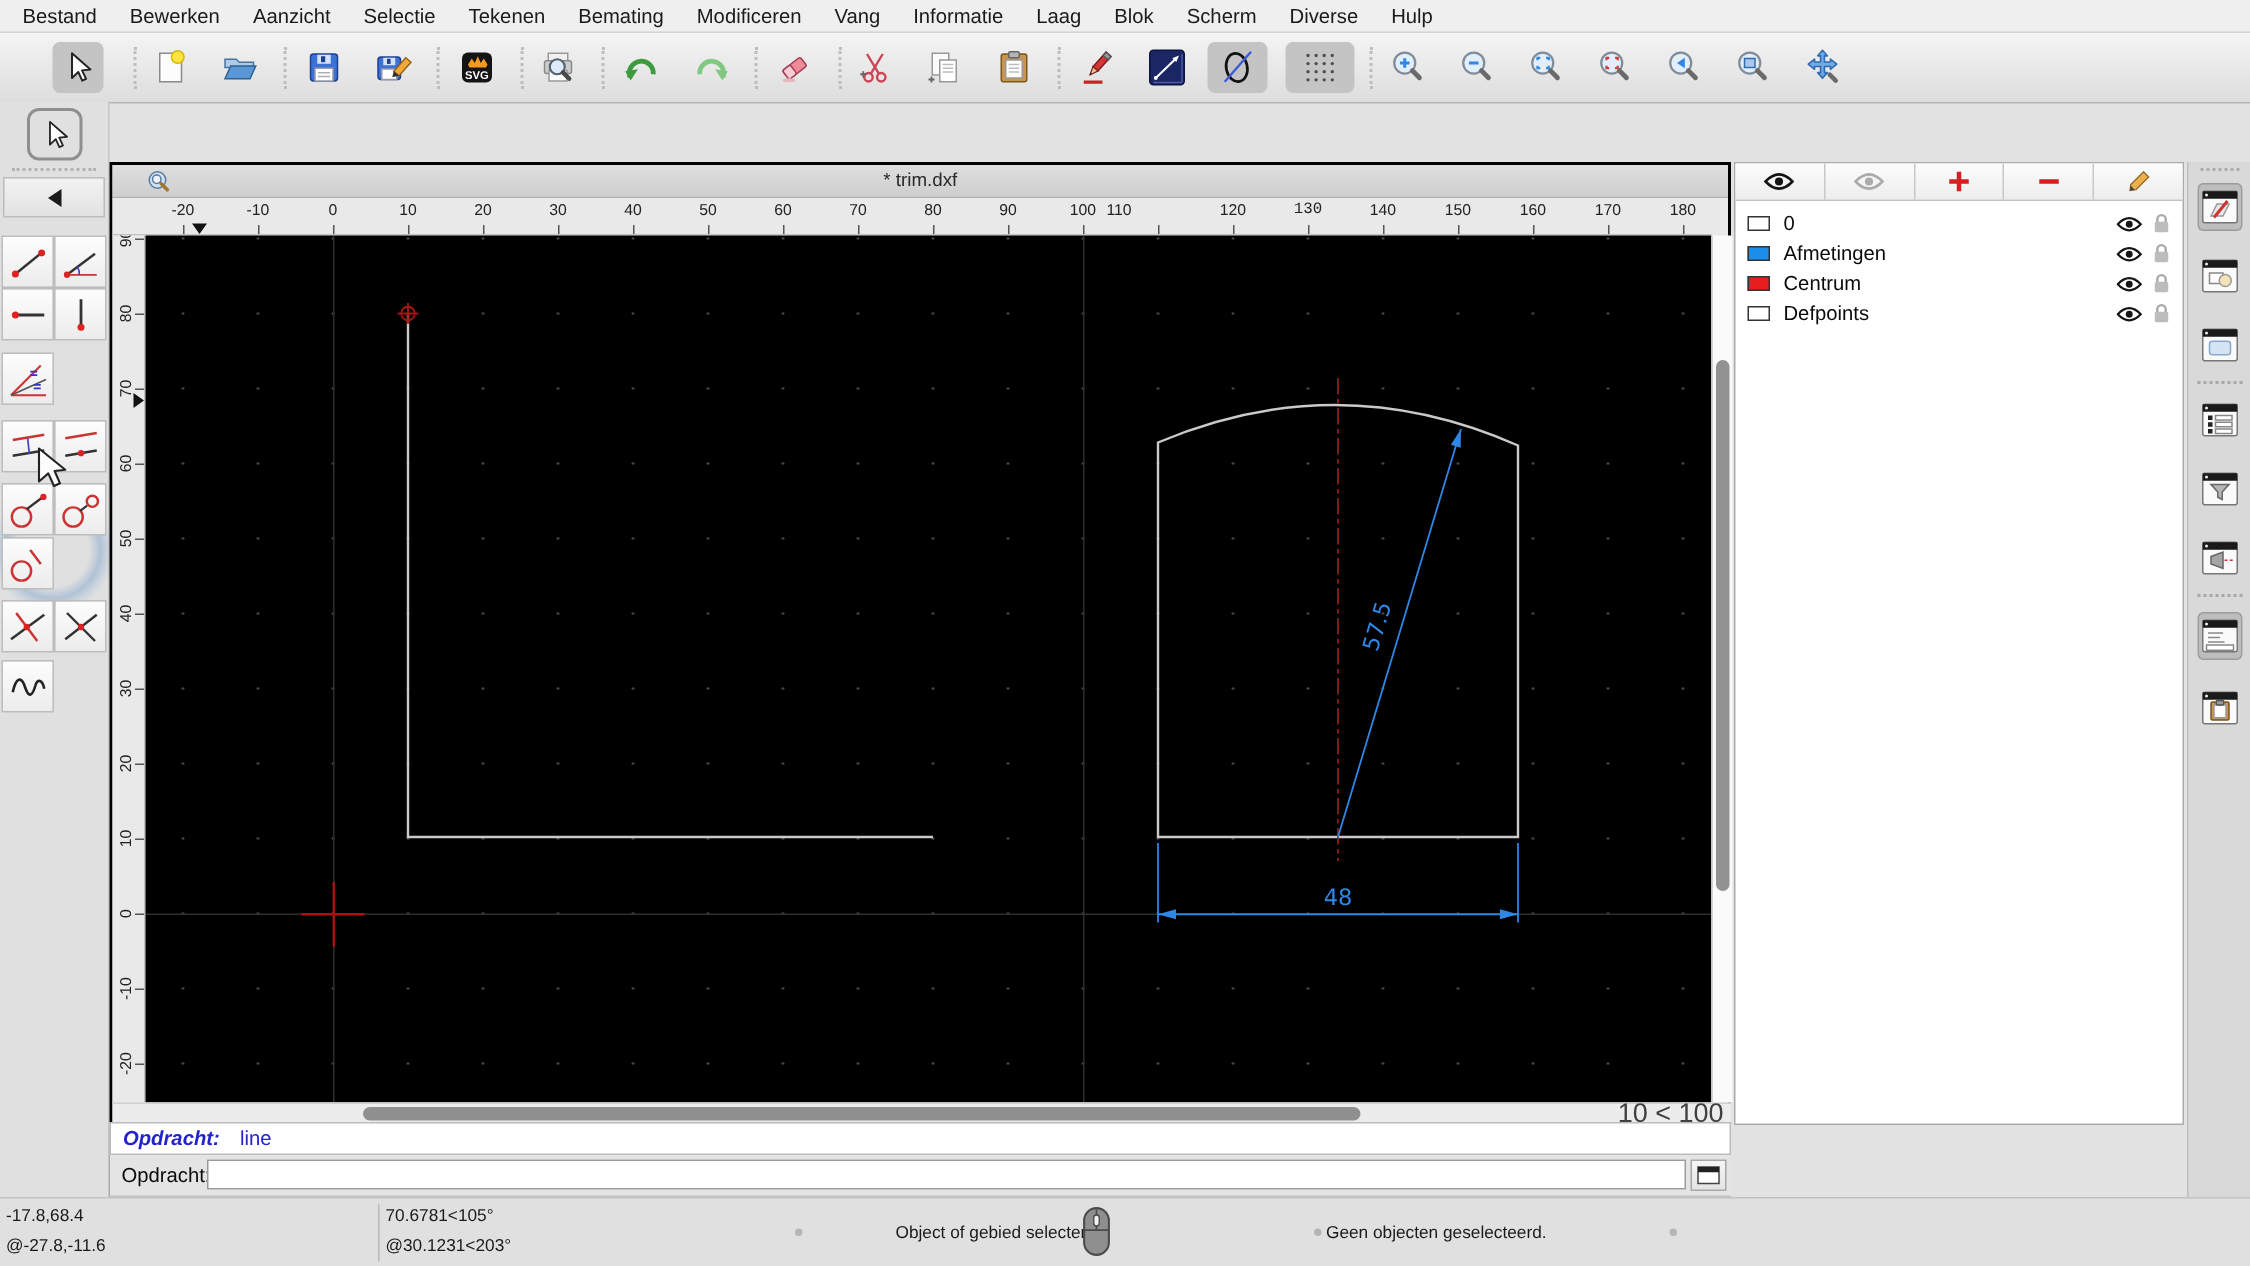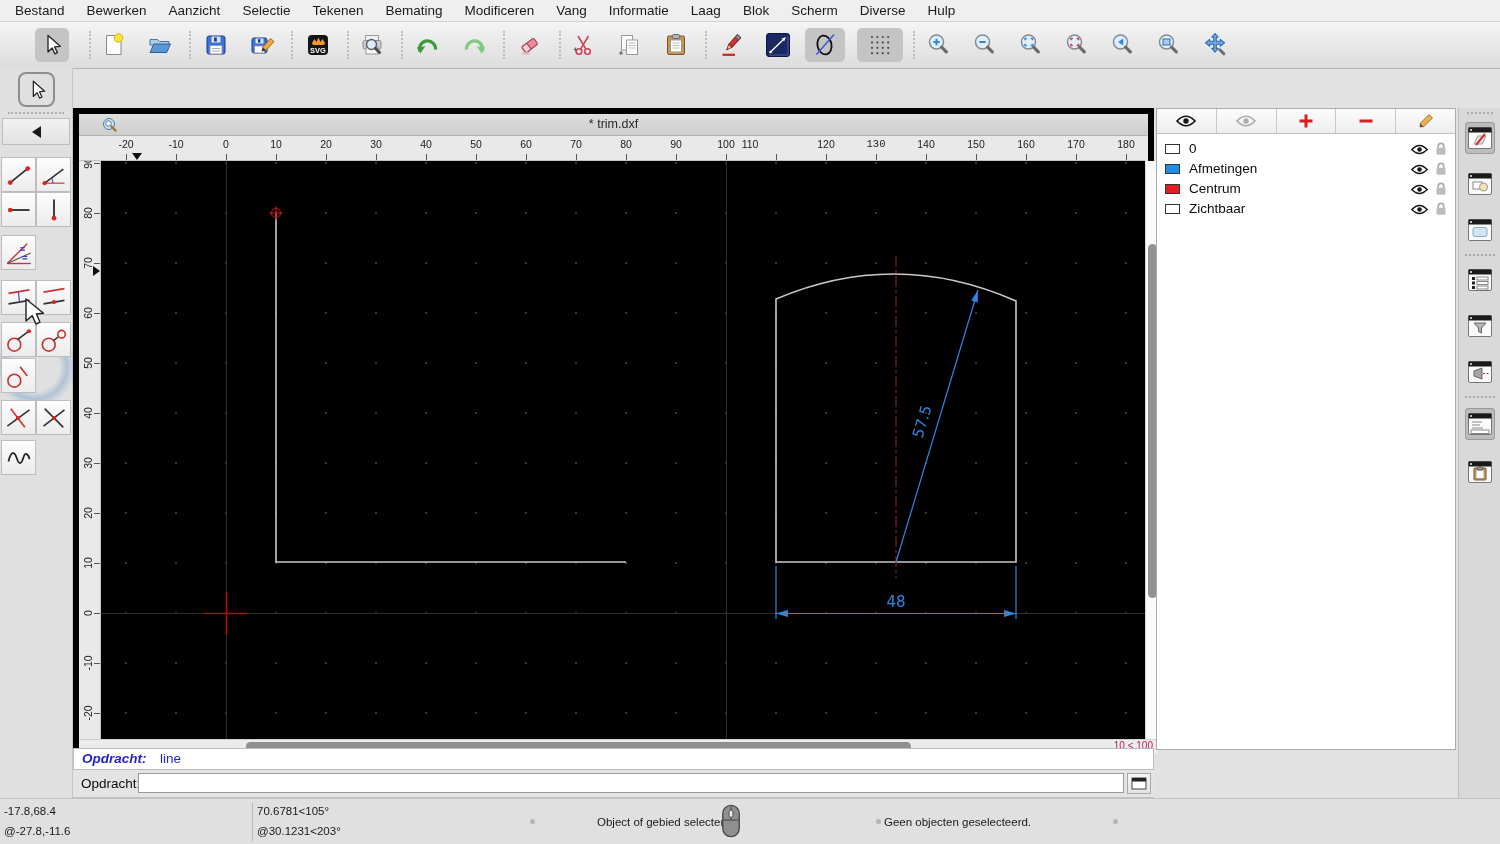--- a/index.html
+++ b/index.html
@@ -18,38 +18,38 @@
   .pbtn{position:absolute;background:linear-gradient(#fdfdfd,#ececec);border:1px solid #bdbdbd;display:flex;align-items:center;justify-content:center;box-sizing:border-box;}
   .pbtn.plain{background:linear-gradient(#f2f2f2,#e2e2e2);}
   .sel-outline{background:transparent;border:2px solid #8f8f8f;border-radius:8px;}
   .phandle{position:absolute;left:8px;width:56px;border-top:2px dotted #b2b2b2;}
   .tri-left{width:0;height:0;border-top:6px solid transparent;border-bottom:6px solid transparent;border-right:9px solid #1a1a1a;}
   
   #halo{position:absolute;left:-6px;top:258px;width:82px;height:82px;border-radius:50%;pointer-events:none;
     background:radial-gradient(circle,rgba(130,165,205,0) 42%,rgba(130,165,205,0.5) 55%,rgba(140,175,215,0.18) 65%,rgba(140,175,215,0) 72%);}
   #cursor{position:absolute;left:22px;top:297px;pointer-events:none;z-index:50;}
   
-  #window{position:absolute;left:73px;top:108px;width:1081px;height:696px;border:6px solid #000000;background:#e9e9e9;box-sizing:border-box;}
+  #window{position:absolute;left:73px;top:108px;width:1081px;height:696px;border:2px solid #000000;background:#e9e9e9;box-sizing:border-box;}
   #wtitle{position:absolute;left:0;top:0;width:100%;height:22px;background:linear-gradient(#dedede,#cecece);border-bottom:1px solid #b2b2b2;box-sizing:border-box;}
   #wtitle .ttext{position:absolute;left:0;right:0;top:3px;text-align:center;font-size:12.5px;color:#2a2a2a;}
   #hruler{position:absolute;left:22px;top:22px;width:1044px;height:25px;background:#e9e9e9;border-bottom:1px solid #c2c2c2;overflow:hidden;box-sizing:border-box;}
   .hlab{position:absolute;top:2px;width:40px;text-align:center;font-size:10.5px;color:#222;}
   .htick{position:absolute;bottom:0;height:6px;border-left:1px solid #555;}
   #hmarker{position:absolute;left:31px;bottom:0;width:0;height:0;border-left:5px solid transparent;border-right:5px solid transparent;border-top:7px solid #111;}
   #corner{position:absolute;left:0;top:22px;width:22px;height:25px;background:#e9e9e9;border-bottom:1px solid #c2c2c2;box-sizing:border-box;}
   #vruler{position:absolute;left:0;top:47px;width:22px;height:578px;background:#e9e9e9;border-right:1px solid #c2c2c2;overflow:hidden;box-sizing:border-box;}
   .vlab{position:absolute;left:1px;width:16px;height:16px;display:flex;align-items:center;justify-content:center;transform:rotate(-90deg);font-size:10.5px;color:#222;}
   .vtick{position:absolute;right:0;width:6px;border-top:1px solid #555;}
   #vmarker{position:absolute;right:0;top:105px;width:0;height:0;border-top:5px solid transparent;border-bottom:5px solid transparent;border-left:7px solid #111;}
   #canvas{position:absolute;left:22px;top:47px;width:1044px;height:578px;background:#000;}
   #vscroll{position:absolute;left:1066px;top:47px;width:14px;height:578px;background:#fafafa;border-left:1px solid #d2d2d2;box-sizing:border-box;}
   #vthumb{position:absolute;left:2px;top:83px;width:9px;height:354px;background:#929292;border-radius:5px;}
   #hscrollrow{position:absolute;left:0;top:625px;width:1079px;height:14px;background:#ececec;border-top:1px solid #d0d0d0;}
   #hthumb{position:absolute;left:167px;top:2px;width:665px;height:9px;background:#8f8f8f;border-radius:5px;}
-  #zoomind{position:absolute;right:5px;top:-2px;font-size:10px;color:#be185d;line-height:16px;}
+  #zoomind{position:absolute;right:5px;top:-2px;font-size:18px;color:#404040;line-height:16px;}
   
   #lpanel{position:absolute;left:1156px;top:108px;width:300px;height:642px;background:#fff;border:1px solid #ababab;box-sizing:border-box;}
   #ltitle{position:relative;height:22px;background:linear-gradient(#dedede,#cecece);border-bottom:1px solid #b2b2b2;}
   #ltitle .ttext{position:absolute;left:0;right:0;top:3px;text-align:center;font-size:12.5px;color:#2a2a2a;}
   .wbtn{position:absolute;top:4px;width:14px;height:14px;border-radius:50%;background:#707070;display:flex;align-items:center;justify-content:center;}
   #ltools{display:flex;height:24px;border-bottom:1px solid #c2c2c2;background:linear-gradient(#fcfcfc,#ededed);}
   .ltbtn{flex:1;border-right:1px solid #c8c8c8;display:flex;align-items:center;justify-content:center;}
   .ltbtn:last-child{border-right:none;}
   #llist{padding-top:5px;}
   .lrow{position:relative;height:20px;}
@@ -616,21 +616,21 @@
               <circle cx="10" cy="6" r="2.7" fill="#151515"></circle>
             </svg>
             <svg width="12" height="14" viewBox="0 0 12 14">
               <path d="M3.2 6 V4.2 a2.8 2.8 0 0 1 5.6 0 V6" fill="none" stroke="#a9a9a9" stroke-width="1.6"></path>
               <rect x="1.5" y="5.8" width="9" height="7" rx="1.2" fill="#bcbcbc"></rect>
             </svg>
           </span>
         </div>
         <div class="lrow">
           <span class="sw" style="background:#ffffff"></span>
-          <span class="lname">Zichtbaar</span>
+          <span class="lname">Defpoints</span>
           <span class="ric">
             <svg width="17" height="11" viewBox="0 0 20 12">
               <path d="M1 6 Q10 -3.5 19 6 Q10 15.5 1 6 Z" fill="none" stroke="#151515" stroke-width="1.7"></path>
               <circle cx="10" cy="6" r="2.7" fill="#151515"></circle>
             </svg>
             <svg width="12" height="14" viewBox="0 0 12 14">
               <path d="M3.2 6 V4.2 a2.8 2.8 0 0 1 5.6 0 V6" fill="none" stroke="#a9a9a9" stroke-width="1.6"></path>
               <rect x="1.5" y="5.8" width="9" height="7" rx="1.2" fill="#bcbcbc"></rect>
             </svg>
           </span>

